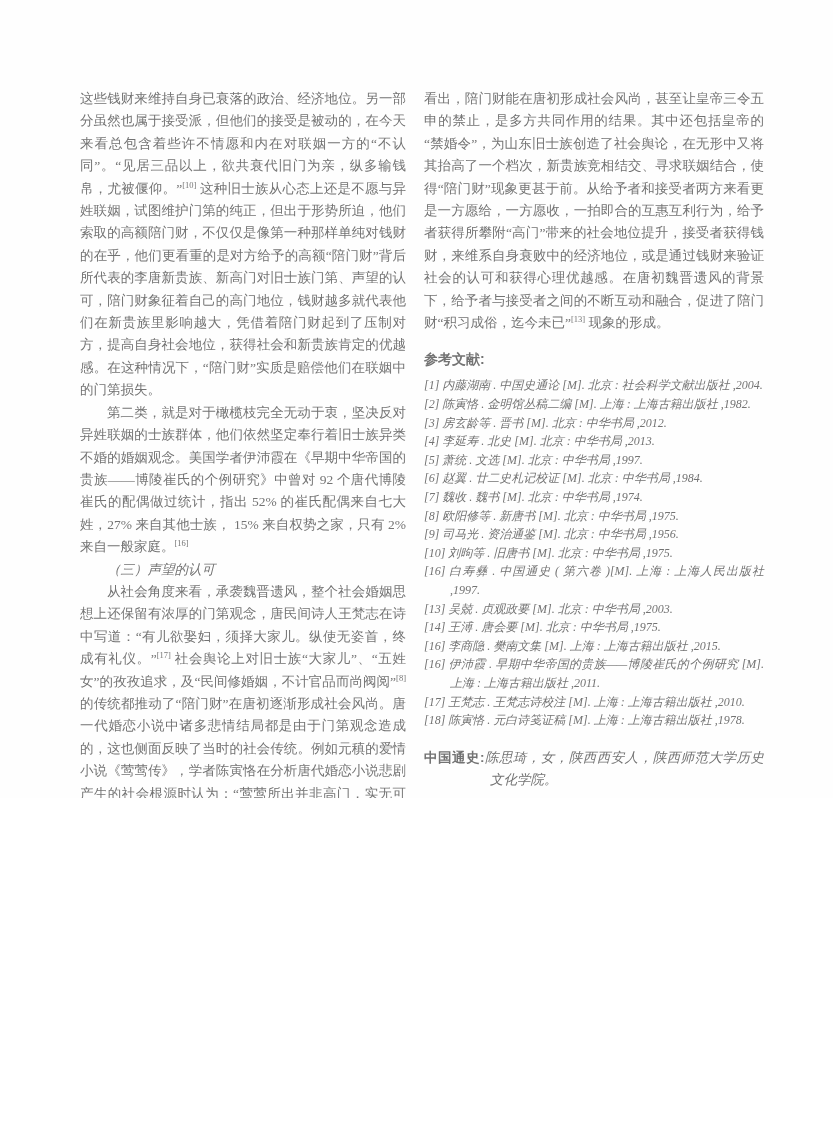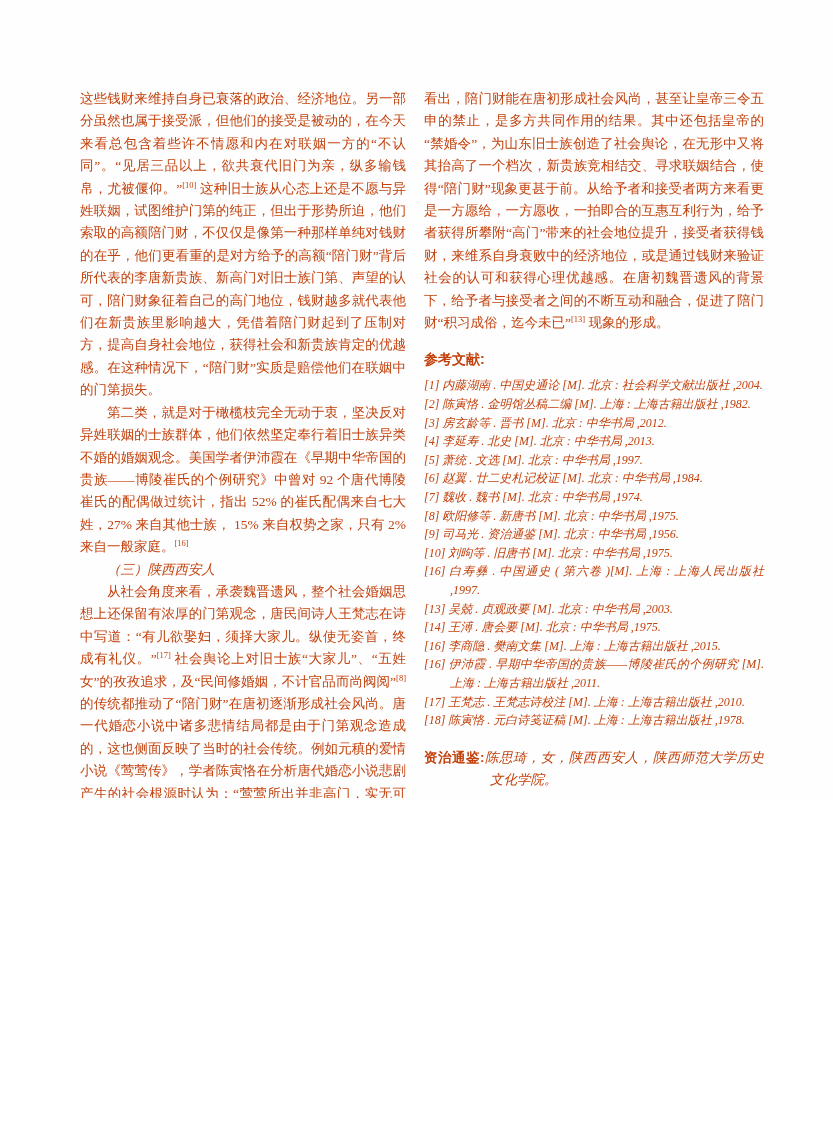--- a/index.html
+++ b/index.html
@@ -3,21 +3,21 @@
 <meta charset="utf-8">
 <style>
   html, body { margin: 0; padding: 0; background: #ffffff; }
   .page {
     position: relative;
     width: 833px;
     height: 798px;
     margin: 0 auto;
     background: #fefefe;
     font-family: "Liberation Serif", "DejaVu Serif", serif;
-    color: #c2410c;
+    color: #737373;
     overflow: hidden;
   }
   .columns {
     position: absolute;
     top: 88px;
     left: 80px;
     display: flex;
     gap: 18px;
   }
   .col-left  { width: 326px; }
@@ -98,21 +98,21 @@
   }
 </style>
 </head>
 <body>
 
 <div class="page">
   <div class="columns">
     <div class="col-left">
         <p class="para body-text">这些钱财来维持自身已衰落的政治、经济地位。另一部分虽然也属于接受派，但他们的接受是被动的，在今天来看总包含着些许不情愿和内在对联姻一方的“不认同”。“见居三品以上，欲共衰代旧门为亲，纵多输钱帛，尤被偃仰。”<sup class="cite">[10]</sup> 这种旧士族从心态上还是不愿与异姓联姻，试图维护门第的纯正，但出于形势所迫，他们索取的高额陪门财，不仅仅是像第一种那样单纯对钱财的在乎，他们更看重的是对方给予的高额“陪门财”背后所代表的李唐新贵族、新高门对旧士族门第、声望的认可，陪门财象征着自己的高门地位，钱财越多就代表他们在新贵族里影响越大，凭借着陪门财起到了压制对方，提高自身社会地位，获得社会和新贵族肯定的优越感。在这种情况下，“陪门财”实质是赔偿他们在联姻中的门第损失。</p>
         <p class="para body-text indent">第二类，就是对于橄榄枝完全无动于衷，坚决反对异姓联姻的士族群体，他们依然坚定奉行着旧士族异类不婚的婚姻观念。美国学者伊沛霞在《早期中华帝国的贵族——博陵崔氏的个例研究》中曾对 92 个唐代博陵崔氏的配偶做过统计，指出 52% 的崔氏配偶来自七大姓，27% 来自其他士族， 15% 来自权势之家，只有 2% 来自一般家庭。<sup class="cite">[16]</sup></p>
-        <p class="para kai-heading indent">（三）陕西西安人</p>
+        <p class="para kai-heading indent">（三）声望的认可</p>
         <p class="para body-text indent">从社会角度来看，承袭魏晋遗风，整个社会婚姻思想上还保留有浓厚的门第观念，唐民间诗人王梵志在诗中写道：“有儿欲娶妇，须择大家儿。纵使无姿首，终成有礼仪。”<sup class="cite">[17]</sup> 社会舆论上对旧士族“大家儿”、“五姓女”的孜孜追求，及“民间修婚姻，不计官品而尚阀阅”<sup class="cite">[8]</sup> 的传统都推动了“陪门财”在唐初逐渐形成社会风尚。唐一代婚恋小说中诸多悲情结局都是由于门第观念造成的，这也侧面反映了当时的社会传统。例如元稹的爱情小说《莺莺传》，学者陈寅恪在分析唐代婚恋小说悲剧产生的社会根源时认为：“莺莺所出并非高门，实无可疑也”，“惟其非名家之女，舍之而别娶，乃可见谅于时人”。<sup class="cite">[18]</sup> 莺莺非高门出身，与崔莺莺联姻，无法获得门第的攀附，因此即使莺莺家财万贯，也无法满足张生对仕途门第的追求，而张生弃莺莺而别娶的行为，在当时却未受到世人的谴责，由此可见，当时世人普遍对门第婚姻持认可的态度。</p>
       </div>
     <div class="col-right">
       <div>
           <p class="para body-text">看出，陪门财能在唐初形成社会风尚，甚至让皇帝三令五申的禁止，是多方共同作用的结果。其中还包括皇帝的“禁婚令”，为山东旧士族创造了社会舆论，在无形中又将其抬高了一个档次，新贵族竞相结交、寻求联姻结合，使得“陪门财”现象更甚于前。从给予者和接受者两方来看更是一方愿给，一方愿收，一拍即合的互惠互利行为，给予者获得所攀附“高门”带来的社会地位提升，接受者获得钱财，来维系自身衰败中的经济地位，或是通过钱财来验证社会的认可和获得心理优越感。在唐初魏晋遗风的背景下，给予者与接受者之间的不断互动和融合，促进了陪门财“积习成俗，迄今未已”<sup class="cite">[13]</sup> 现象的形成。</p>
         </div>
       <div class="refs-heading">参考文献:</div>
       <ol class="refs">
           <li class="ref"><span>[1] </span>内藤湖南 . 中国史通论 [M]. 北京 : 社会科学文献出版社 ,2004.</li>
           <li class="ref"><span>[2] </span>陈寅恪 . 金明馆丛稿二编 [M]. 上海 : 上海古籍出版社 ,1982.</li>
@@ -125,18 +125,18 @@
           <li class="ref"><span>[9] </span>司马光 . 资治通鉴 [M]. 北京 : 中华书局 ,1956.</li>
           <li class="ref"><span>[10] </span>刘昫等 . 旧唐书 [M]. 北京 : 中华书局 ,1975.</li>
           <li class="ref"><span>[16] </span>白寿彝 . 中国通史 ( 第六卷 )[M]. 上海 : 上海人民出版社 ,1997.</li>
           <li class="ref"><span>[13] </span>吴兢 . 贞观政要 [M]. 北京 : 中华书局 ,2003.</li>
           <li class="ref"><span>[14] </span>王溥 . 唐会要 [M]. 北京 : 中华书局 ,1975.</li>
           <li class="ref"><span>[16] </span>李商隐 . 樊南文集 [M]. 上海 : 上海古籍出版社 ,2015.</li>
           <li class="ref"><span>[16] </span>伊沛霞 . 早期中华帝国的贵族——博陵崔氏的个例研究 [M]. 上海 : 上海古籍出版社 ,2011.</li>
           <li class="ref"><span>[17] </span>王梵志 . 王梵志诗校注 [M]. 上海 : 上海古籍出版社 ,2010.</li>
           <li class="ref"><span>[18] </span>陈寅恪 . 元白诗笺证稿 [M]. 上海 : 上海古籍出版社 ,1978.</li>
         </ol>
-      <div class="author-bio"><span class="bio-label">资治通鉴:</span><span class="bio-text">陈思琦，女，陕西西安人，陕西师范大学历史文化学院。</span></div>
+      <div class="author-bio"><span class="bio-label">中国通史:</span><span class="bio-text">陈思琦，女，陕西西安人，陕西师范大学历史文化学院。</span></div>
       <div class="editor-note">（责任编辑：李直）</div>
     </div>
   </div>
   <div class="page-number">— 77 —</div>
 </div>
 
 </body></html>

